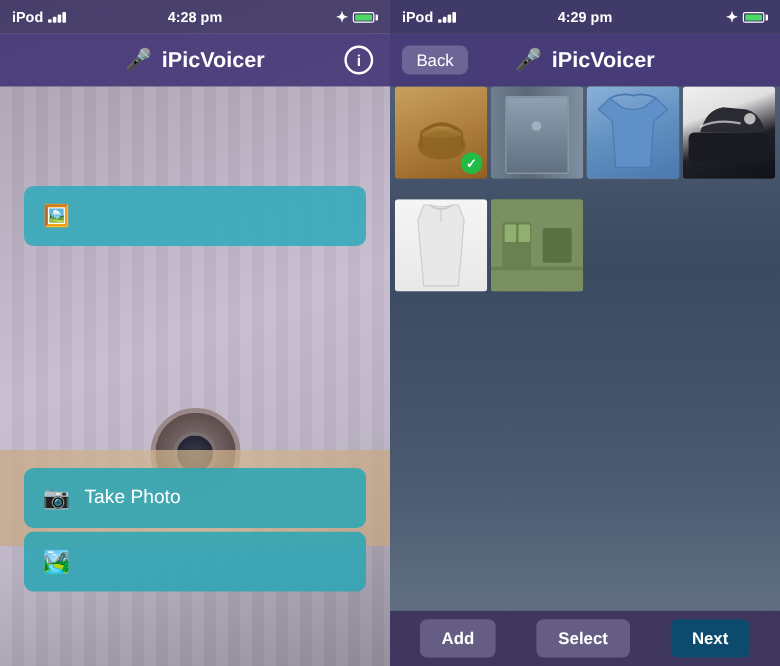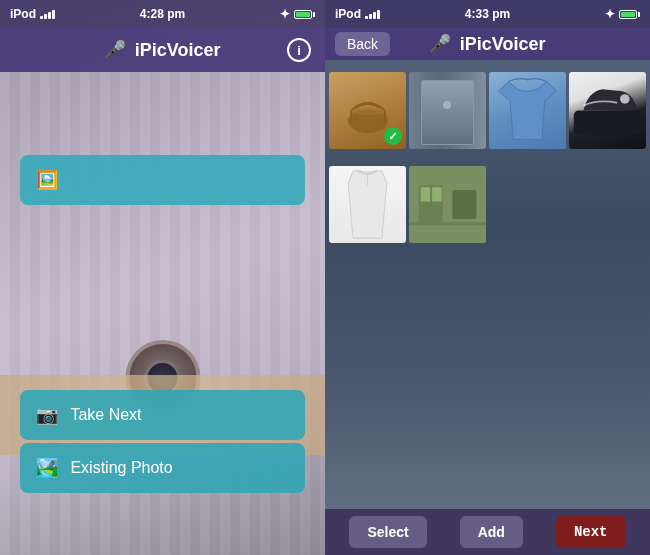--- a/index.html
+++ b/index.html
@@ -139,21 +139,21 @@
       z-index: 10;
       font-size: 12px;
       color: white;
       font-weight: 600;
     }
     .phone-right .status-bar .left-status { display: flex; align-items: center; gap: 4px; }
     .phone-right .status-bar .right-status { display: flex; align-items: center; gap: 4px; }
     .phone-right .top-bar {
       position: absolute;
       top: 28px; left: 0; right: 0;
-      height: 32px;
+      height: 44px;
       background: rgba(70,55,120,0.9);
       display: flex;
       align-items: center;
       justify-content: center;
       z-index: 10;
     }
     .phone-right .top-bar .app-title {
       color: white;
       font-size: 18px;
       font-weight: 600;
@@ -259,21 +259,21 @@
       border-radius: 6px;
       border: none;
       font-size: 14px;
       font-weight: 600;
       cursor: pointer;
       color: white;
     }
     .btn-select { background: rgba(120,110,150,0.7); color: white; }
     .btn-add { background: rgba(120,110,150,0.7); color: white; }
     .btn-delete { background: #e0483a; }
-    .btn-next { background: #7f1d1d; font-family: Liberation Mono, monospace; }
+    .btn-next { background: #0c4a6e; }
 
     
     .battery-icon {
       display: inline-flex;
       align-items: center;
       gap: 1px;
     }
     .battery-body {
       width: 18px; height: 9px;
       border: 1.5px solid white;
@@ -358,46 +358,45 @@
 
   <div style="position:absolute;top:155px;left:20px;right:20px;z-index:20;">
     <button class="main-btn saved">
       <span class="btn-icon">🖼️</span>
     </button>
   </div>
 
   <div style="position:absolute;bottom:115px;left:20px;right:20px;z-index:20;">
     <button class="main-btn take-photo">
       <span class="btn-icon">📷</span>
-      <span>Take Next</span>
+      <span>Take Photo</span>
     </button>
   </div>
 
   <div style="position:absolute;bottom:62px;left:20px;right:20px;z-index:20;">
     <button class="main-btn existing">
       <span class="btn-icon">🏞️</span>
-      <span>Existing Photo</span>
     </button>
   </div>
 </div>
 
 <div class="phone-right">
   <div class="right-bg"></div>
 
   <div class="status-bar">
     <div class="left-status">
       <span>iPod</span>
       <div class="signal-dots">
         <div class="sig-bar" style="height:3px;"></div>
         <div class="sig-bar" style="height:5px;"></div>
         <div class="sig-bar" style="height:7px;"></div>
         <div class="sig-bar" style="height:9px;"></div>
       </div>
     </div>
-    <span style="position:absolute;left:50%;transform:translateX(-50%);">4:33 pm</span>
+    <span style="position:absolute;left:50%;transform:translateX(-50%);">4:29 pm</span>
     <div class="right-status">
       <span>✦</span>
       <div class="battery-icon">
         <div class="battery-body">
             <div class="battery-fill" style="width:100%;"></div>
           </div>
         <div class="battery-tip"></div>
       </div>
     </div>
   </div>
@@ -479,23 +478,23 @@
           <line x1="0" y1="60" x2="80" y2="60" stroke="#6a8050" stroke-width="3"></line>
         </svg>
       </div>
     </div>
 
     <div class="photo-thumb" style="background:transparent;"></div>
     <div class="photo-thumb" style="background:transparent;"></div>
   </div>
 
   <div class="bottom-toolbar">
+    <button class="toolbar-btn btn-add">
+      <span>Add</span>
+    </button>
     <button class="toolbar-btn btn-select">
       <span>Select</span>
     </button>
-    <button class="toolbar-btn btn-add">
-      <span>Add</span>
-    </button>
     <button class="toolbar-btn btn-next">
       <span>Next</span>
     </button>
   </div>
 </div>
 
 </body></html>

